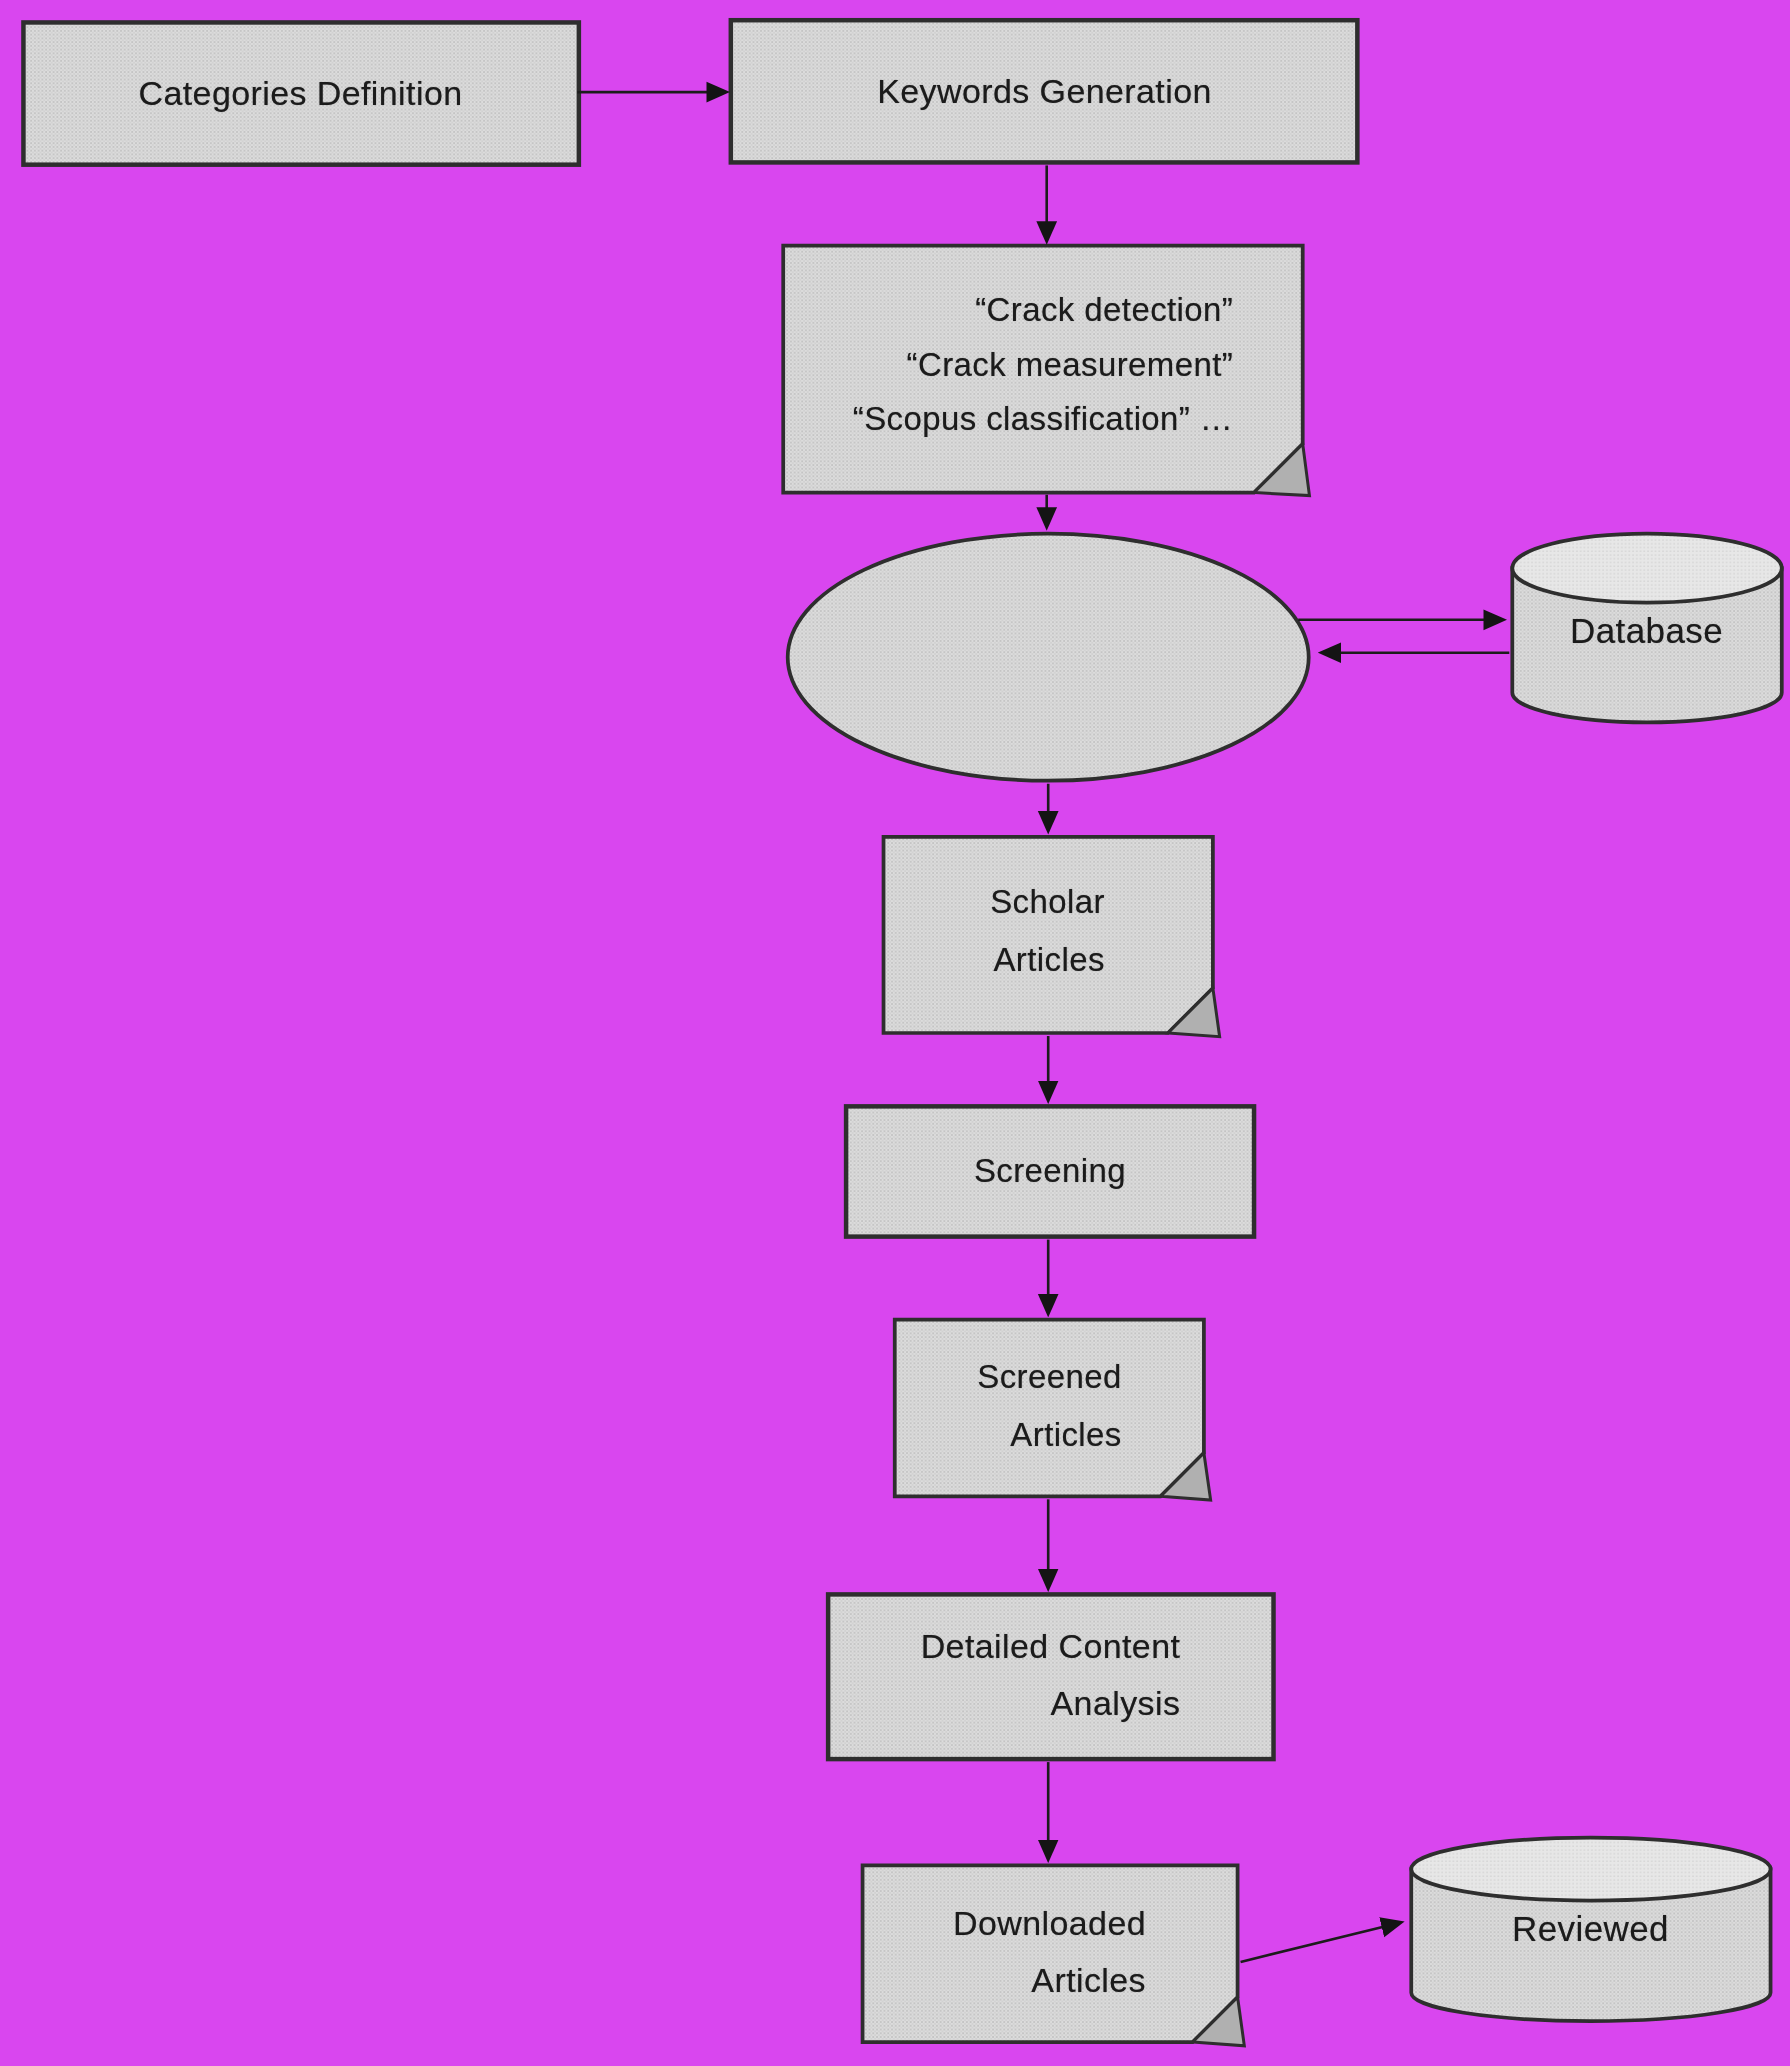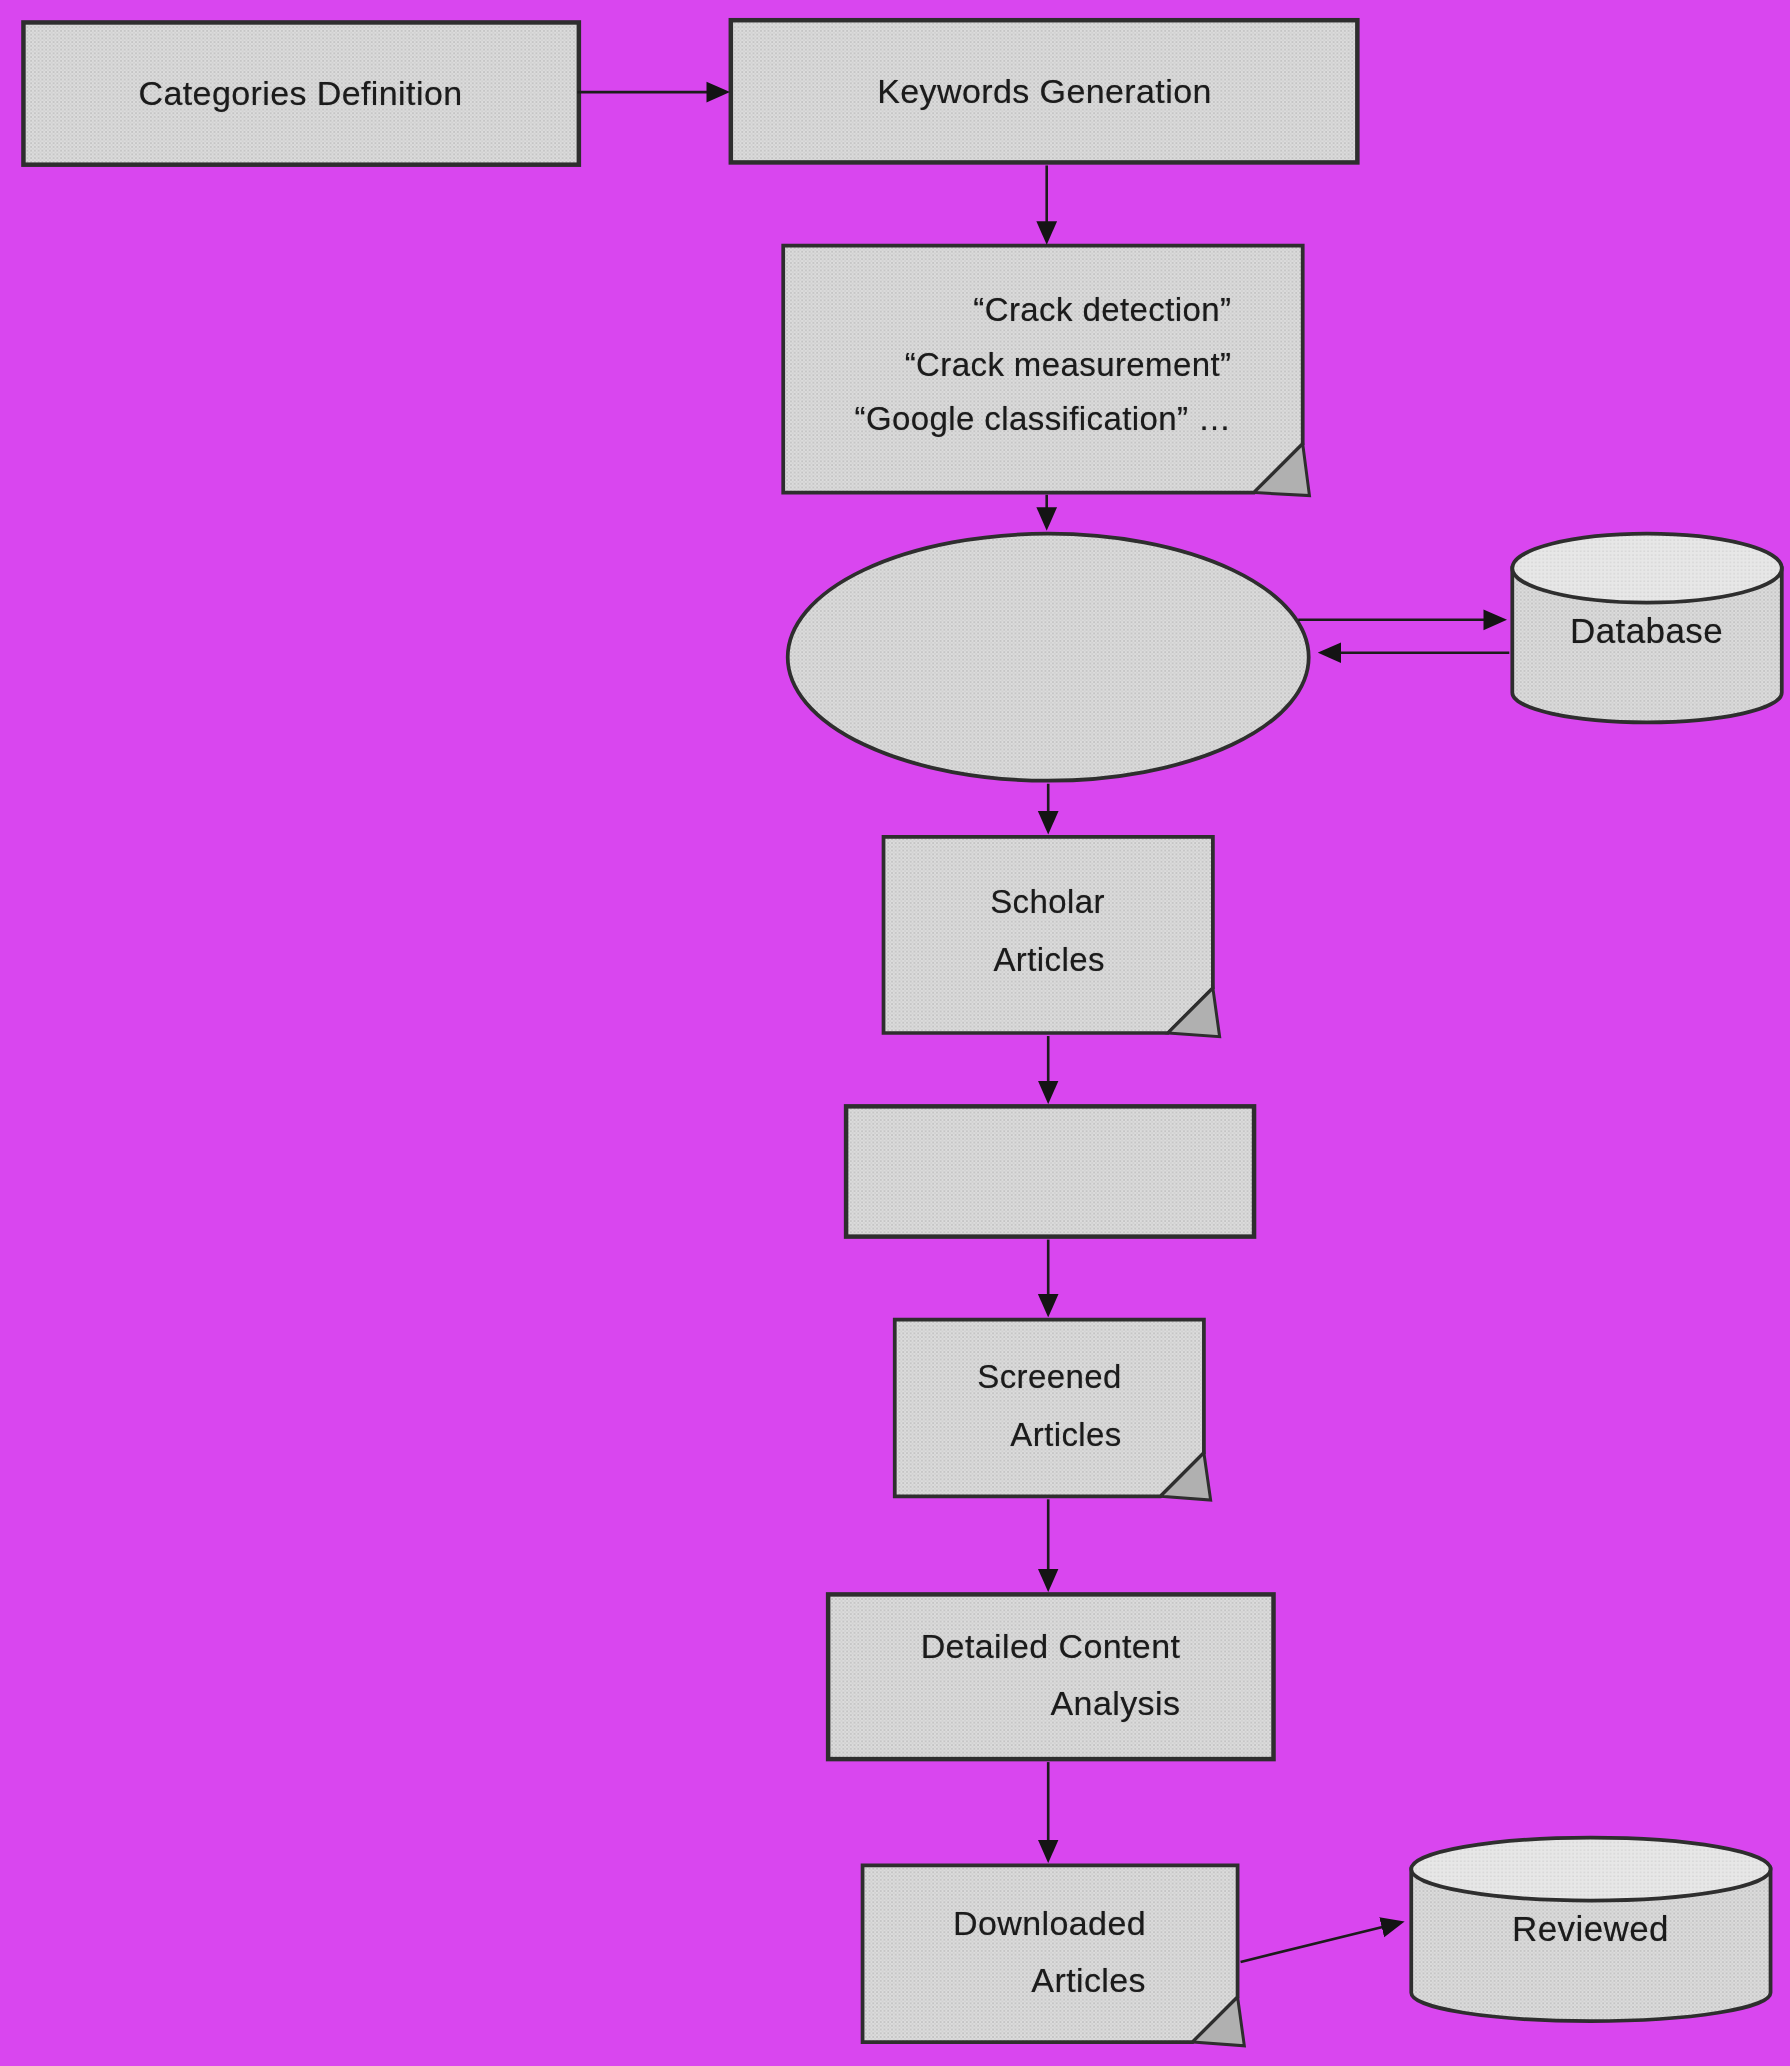--- a/index.html
+++ b/index.html
@@ -91,34 +91,35 @@
   </svg>
 
   <div class="label fs46" style="left:23px; top:22.5px; width:555px; height:142px;">Categories Definition</div>
 
   <div class="label fs46" style="left:731px; top:20px; width:627px; height:142px;">Keywords Generation</div>
 
   <div class="label fs44 lh165" style="left:783px; top:246px; width:520px; height:238px;">
     <div class="lines">
       <span>“Crack detection”</span>
       <span>“Crack measurement”</span>
-      <span>“Google classification” …</span>
+      <span>“Scopus classification” …</span>
     </div>
   </div>
 
 
   <div class="label fs58" style="left:1512px; top:550px; width:269px; height:161px;">Database</div>
 
   <div class="label fs44 lh175" style="left:883px; top:837px; width:329px; height:187px;">
     <div class="lines">
       <span>Scholar</span>
       <span>Articles</span>
     </div>
   </div>
 
+  <div class="label fs44" style="left:846px; top:1106px; width:408px; height:130px;">Screening</div>
 
   <div class="label fs44 lh175" style="left:895px; top:1320px; width:309px; height:171px;">
     <div class="lines">
       <span>Screened</span>
       <span>Articles</span>
     </div>
   </div>
 
   <div class="label fs46 lh165" style="left:828px; top:1595px; width:445px; height:159px;">
     <div class="lines">

